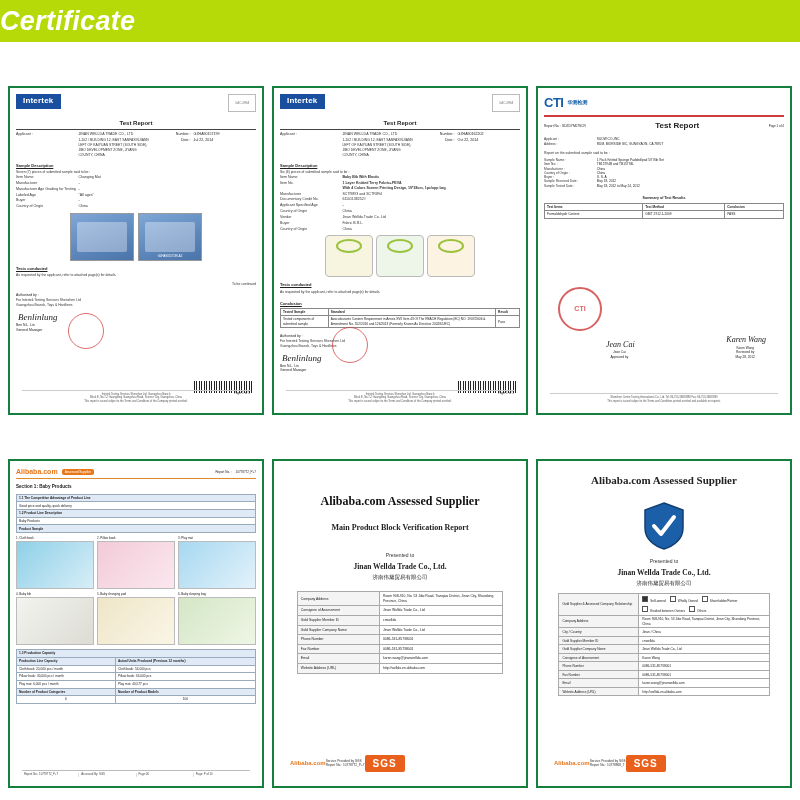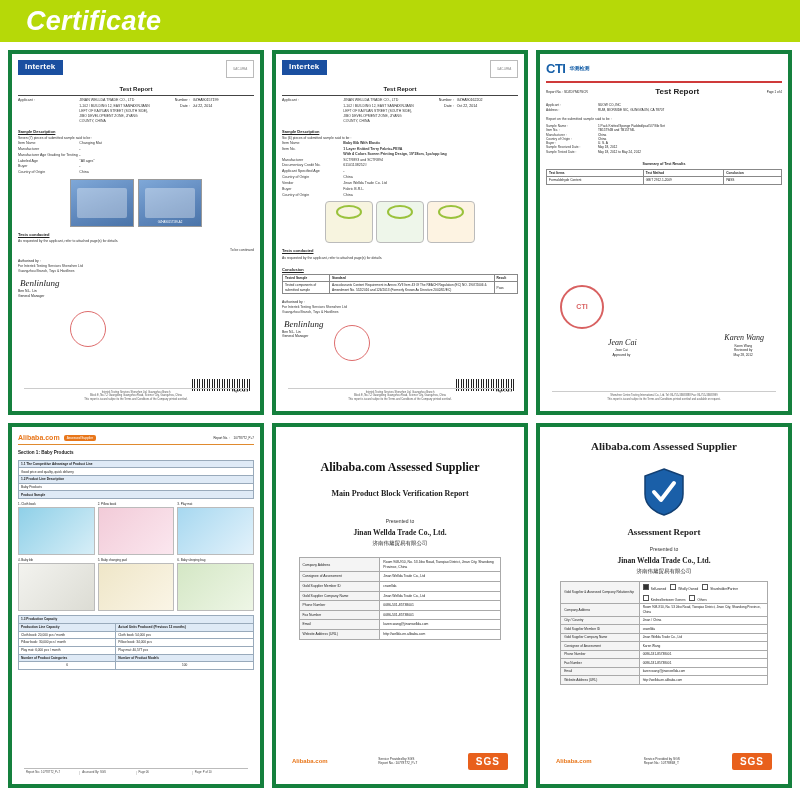--- a/index.html
+++ b/index.html
@@ -10,45 +10,45 @@
     color:#111;
     overflow:hidden;
   }
   .page{width:800px;height:800px;position:relative;box-sizing:border-box;padding:0 8px;}
 
   
   .banner{
     height:42px;
     background:#b6d908;
     display:flex;align-items:center;
-    padding-left:26px;
     margin:0 -8px 8px -8px;
   }
   .banner-title{
     color:#ffffff;
     font-size:27px;
     font-weight:bold;
     font-style:italic;
     letter-spacing:.3px;
   }
 
   
   .grid{
     display:grid;
     grid-template-columns:1fr 1fr 1fr;
     grid-template-rows:1fr 1fr;
     gap:8px;
     height:738px;
   }
   .card{
-    border:4px solid #15803d;
+    border:2px solid #15803d;
     background:#fff;
     position:relative;
     overflow:hidden;
     box-sizing:border-box;
+    margin-top:36px;
   }
 
   
   .doc{position:absolute;inset:6px;font-size:3.2px;line-height:1.35;color:#222;}
   .it-logo{
     display:inline-block;background:#1a4fa0;color:#fff;
     font-size:8px;font-weight:bold;padding:2px 7px;letter-spacing:.2px;
   }
   .it-top{display:flex;justify-content:space-between;align-items:flex-start;}
   .it-mark{width:26px;height:16px;border:1px solid #bbb;font-size:3px;color:#888;
@@ -162,21 +162,21 @@
     font-family:"Liberation Serif",serif;
   }
   .company-cn{text-align:center;font-size:5.5px;margin-top:2px;}
   .info-tbl{
     width:86%;margin:10px auto 0;border-collapse:collapse;font-size:3.4px;
   }
   .info-tbl td{border:1px solid #aaa;padding:2px 3px;}
   .info-tbl td.k{width:40%;background:#f4f4f4;}
   .sgs-row{
     position:absolute;left:10px;right:10px;bottom:8px;
-    display:flex;align-items:center;justify-content:space-between;
+    display:flex;align-items:center;
   }
   .sgs-note{font-size:3.2px;color:#333;line-height:1.4;}
   .sgs-logo{
     background:#e8601c;color:#fff;font-weight:bold;font-size:10px;
     padding:2px 8px;border-radius:2px;letter-spacing:1px;
   }
   .ali-mini{display:flex;align-items:center;gap:3px;}
   .ali-mini .lg{color:#e8761a;font-weight:bold;font-size:6px;}
 
   .shield{
@@ -673,21 +673,20 @@
       <div class="doc">
         <div style="text-align:center;font-size:11px;font-weight:bold;margin-top:6px;font-family:'Liberation Serif',serif">Alibaba.com Assessed Supplier</div>
 
         <div class="shield">
           <svg width="42" height="48" viewBox="0 0 42 48">
             <path d="M21 1 L40 8 V26 C40 37 31 44 21 47 C11 44 2 37 2 26 V8 Z" fill="#1a5fa8" stroke="#123f72" stroke-width="1.5"></path>
             <path d="M11 24 L18 32 L31 15" fill="none" stroke="#ffffff" stroke-width="4" stroke-linecap="round" stroke-linejoin="round"></path>
           </svg>
         </div>
 
-        <div class="assess-title">Assessment Report</div>
 
         <div class="presented" style="margin-top:8px">Presented to</div>
         <div class="company">Jinan Wellda Trade Co., Ltd.</div>
         <div class="company-cn">济南伟黛贸易有限公司</div>
 
         <table class="chk-tbl">
           <tbody>
               <tr>
             <td class="k">Gold Supplier &amp; Assessed Company Relationship</td>
             <td>

